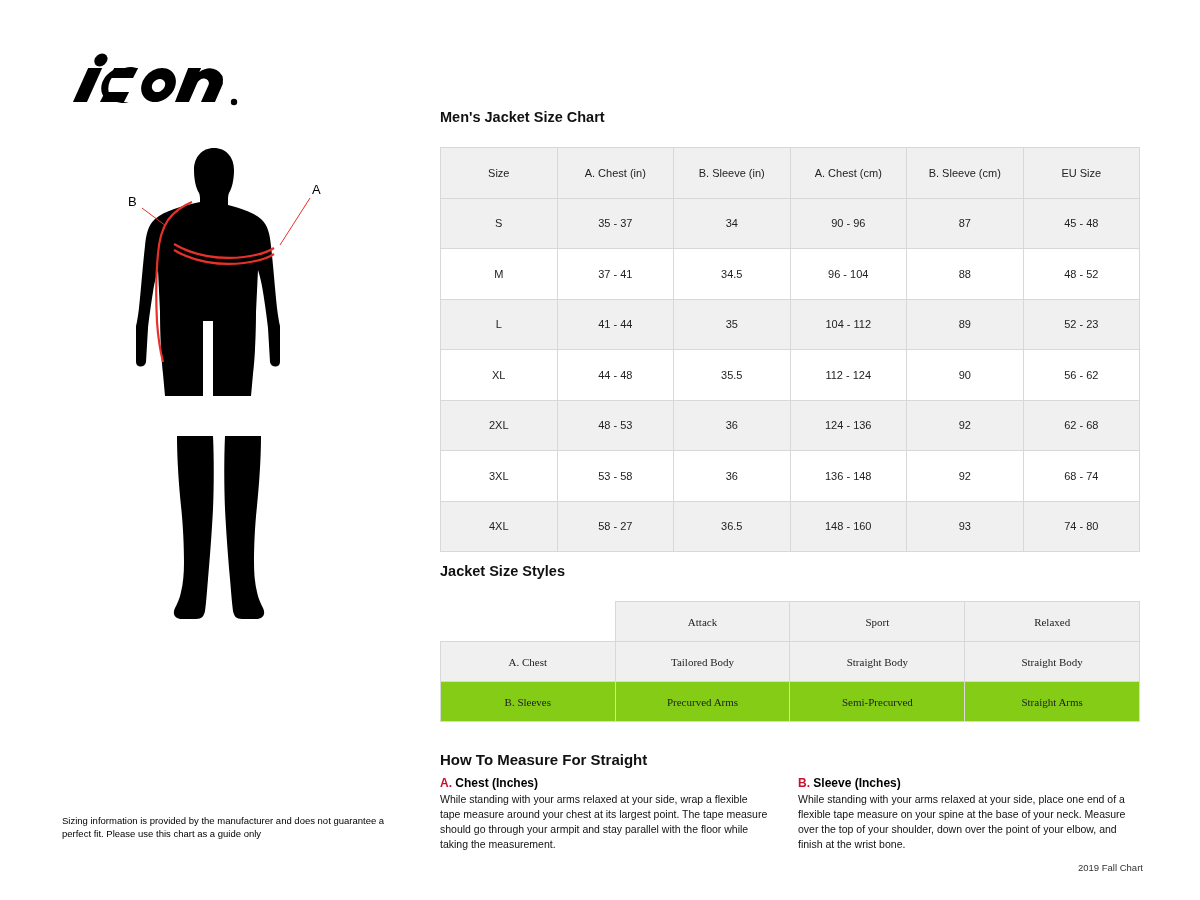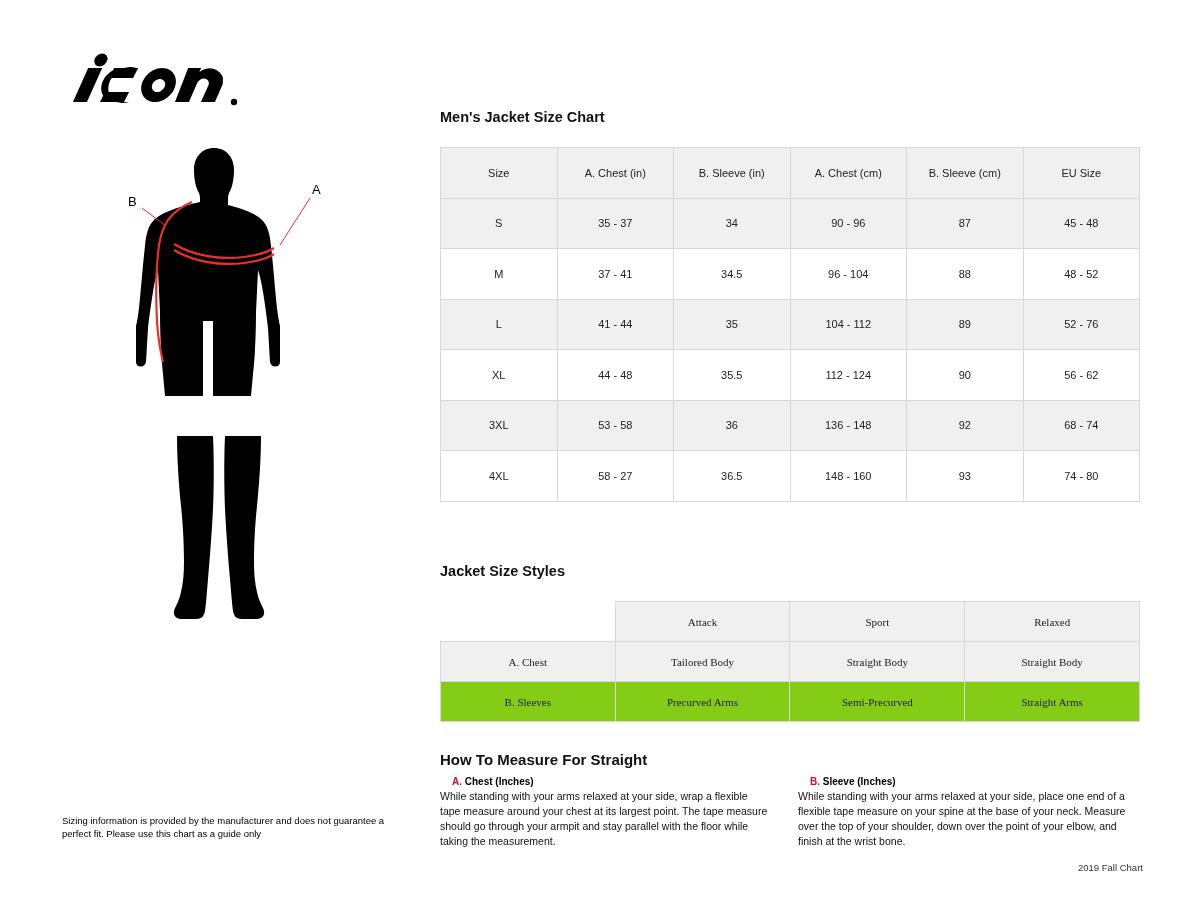--- a/index.html
+++ b/index.html
@@ -115,24 +115,23 @@
   .measure-wrap {
     position: absolute;
     left: 440px;
     top: 776px;
     width: 700px;
     display: flex;
     gap: 28px;
   }
   .measure-col { width: 330px; }
   .measure-head {
-    font-size: 10px;
+    font-size: 12px;
     font-weight: bold;
     margin-bottom: 2px;
-    margin-left: 12px;
   }
   .measure-head .letter { color: #c8102e; }
   .measure-body {
     font-size: 10.5px;
     line-height: 1.42;
     color: #111;
   }
 
   .footer-note {
     position: absolute;
@@ -229,29 +228,37 @@
       <td>96 - 104</td>
       <td>88</td>
       <td>48 - 52</td>
     </tr>
     <tr>
       <td>L</td>
       <td>41 - 44</td>
       <td>35</td>
       <td>104 - 112</td>
       <td>89</td>
-      <td>52 - 76</td>
+      <td>52 - 23</td>
     </tr>
     <tr>
       <td>XL</td>
       <td>44 - 48</td>
       <td>35.5</td>
       <td>112 - 124</td>
       <td>90</td>
       <td>56 - 62</td>
+    </tr>
+    <tr>
+      <td>2XL</td>
+      <td>48 - 53</td>
+      <td>36</td>
+      <td>124 - 136</td>
+      <td>92</td>
+      <td>62 - 68</td>
     </tr>
     <tr>
       <td>3XL</td>
       <td>53 - 58</td>
       <td>36</td>
       <td>136 - 148</td>
       <td>92</td>
       <td>68 - 74</td>
     </tr>
     <tr>

